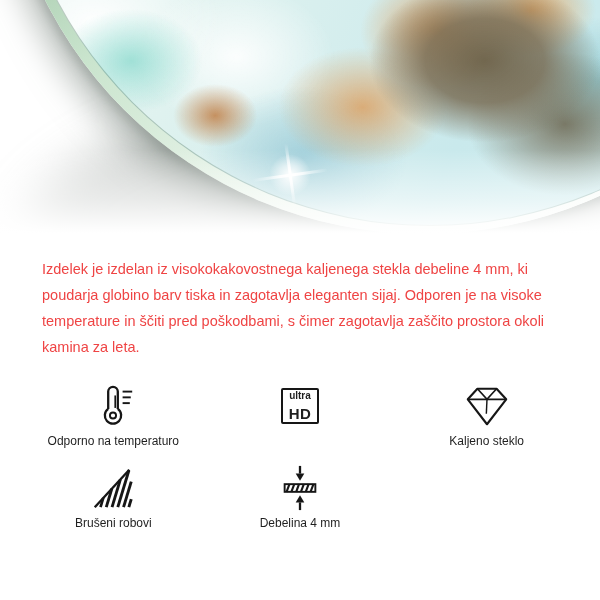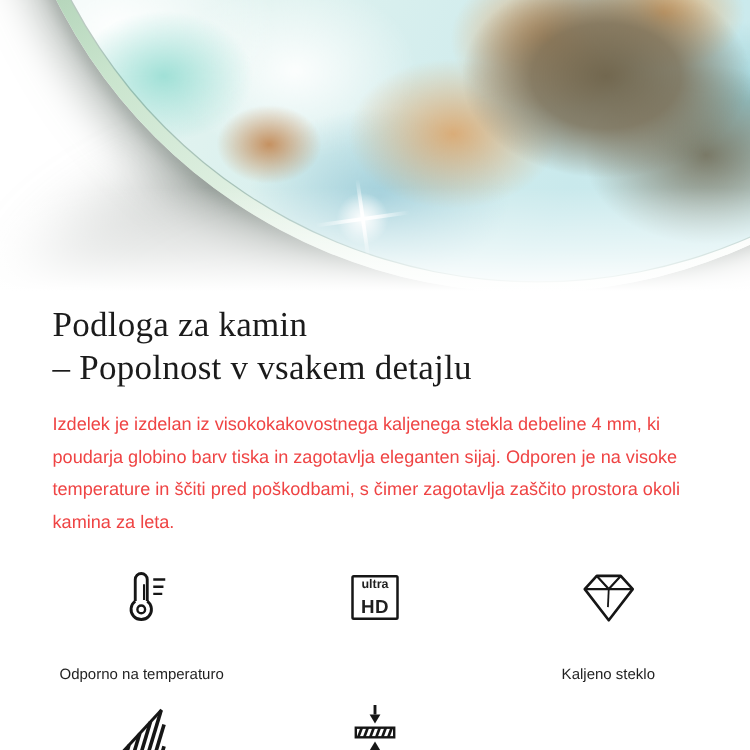--- a/index.html
+++ b/index.html
@@ -52,23 +52,23 @@
   .title{
     font-family:"Liberation Serif", serif;font-weight:400;color:#1b1b1b;
     font-size:28px;line-height:1.2;margin:4px 0 0 0;letter-spacing:.2px;
   }
   .description{
     margin:16px 0 0 0;max-width:532px;
     font-size:14.5px;line-height:1.8;color:#ef4444;
   }
   
   .features{margin:22px 20px 0;display:grid;grid-template-columns:repeat(3,1fr);row-gap:16px;}
-  .feature{display:flex;flex-direction:column;align-items:center;gap:16px;}
+  .feature{display:flex;flex-direction:column;align-items:center;}
   .icon-box{height:48px;display:flex;align-items:center;justify-content:center;}
-  .feature-label{margin-top:14px;font-size:12px;color:#1f1f1f;text-align:right;}
+  .feature-label{margin-top:4px;font-size:12px;color:#1f1f1f;text-align:right;}
   .uhd-box{
     width:34px;height:32px;border:2.5px solid #161616;border-radius:2px;
     display:flex;flex-direction:column;align-items:center;justify-content:center;line-height:1;
   }
   .uhd-top{font-size:10px;font-weight:700;}
   .uhd-bottom{font-size:15px;font-weight:800;margin-top:5px;letter-spacing:.3px;}
   svg{display:block;}
 </style>
 </head>
 <body>
@@ -79,24 +79,20 @@
   <div class="glass-face"></div>
   <div class="hero-fade"></div>
   <div class="sparkle">
     <div class="glow"></div>
       <div class="ray-h"></div>
       <div class="ray-v"></div>
   </div>
 </div>
 
 <div class="copy">
-  <h1 class="title">
-    <span>Podloga za kamin</span><br>
-    <span>– Popolnost v vsakem detajlu</span>
-  </h1>
   <p class="description">Izdelek je izdelan iz visokokakovostnega kaljenega stekla debeline 4 mm, ki poudarja globino barv tiska in zagotavlja eleganten sijaj. Odporen je na visoke temperature in ščiti pred poškodbami, s čimer zagotavlja zaščito prostora okoli kamina za leta.</p>
 </div>
 
 <div class="features">
 
   <div class="feature">
     <div class="icon-box">
       <svg width="48" height="48" viewBox="0 0 50 50" fill="none" stroke="#161616">
         <path d="M20 28 V10 a5 5 0 0 1 10 0 V28" stroke-width="2.4"></path>
         <path d="M20 28 A 8.5 8.5 0 1 0 30 28" stroke-width="2.4"></path>

